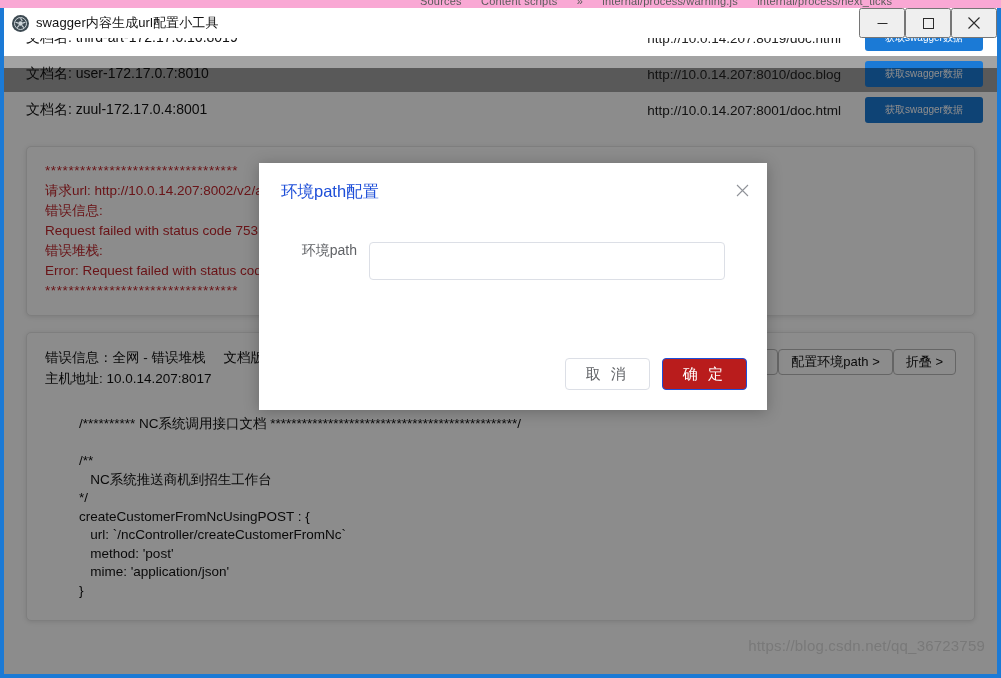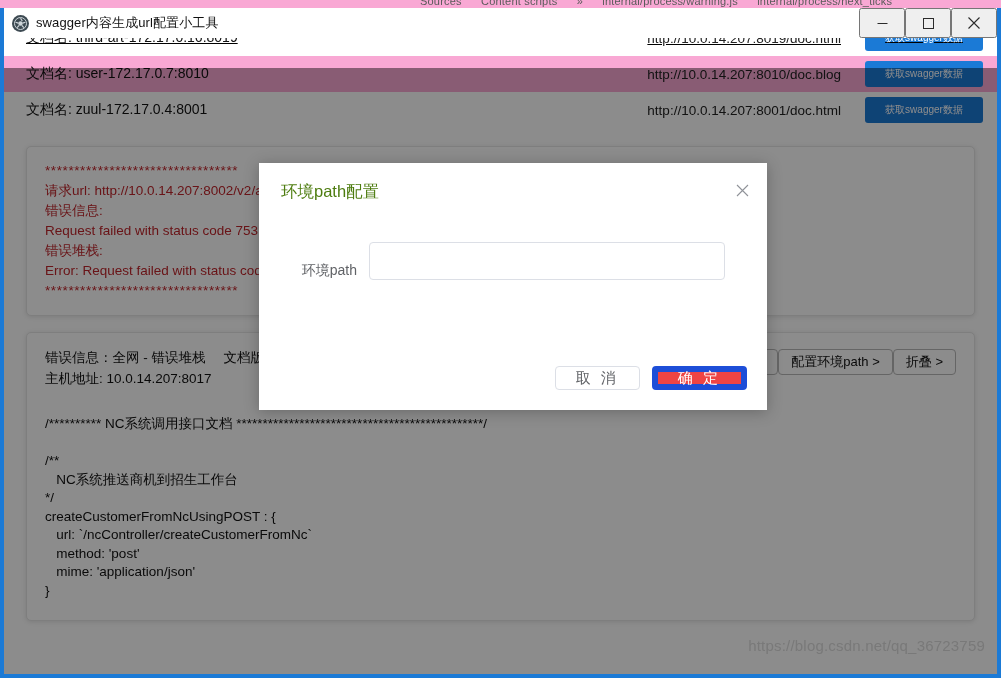--- a/index.html
+++ b/index.html
@@ -64,21 +64,21 @@
   #content-scroll {
     position: absolute; inset: 0; padding: 0 0 0 0;
     overflow: hidden;
   }
 
   
   .url-row {
     height: 36px; display: flex; align-items: center;
     padding: 0 14px 0 22px;
   }
-  .url-row.alt { background: #f9a8d4; }
+  .url-row.alt { background: #a3a3a3; }
   .url-row .doc-name { font-size: 14px; color: #111; white-space: nowrap; }
   .url-row .doc-url {
     font-size: 13.5px; color: #222; white-space: nowrap;
     margin-left: auto; margin-right: 24px;
   }
   .url-row .fetch-btn {
     width: 118px; height: 26px; border-radius: 3px;
     background: #1b7ad6; color: #ffffff; font-size: 10px;
     display: flex; align-items: center; justify-content: center;
     white-space: nowrap; flex: 0 0 auto; border: none;
@@ -109,20 +109,21 @@
   .ghost-btn {
     height: 26px; padding: 0 12px; border: 1px solid #b8b8b8;
     border-radius: 4px; background: #ffffff; color: #111;
     font-size: 13px; font-family: inherit; white-space: nowrap;
     display: flex; align-items: center; cursor: pointer;
   }
   #code-block {
     margin-top: 26px; font-size: 13.5px; color: #111;
     line-height: 18.5px; white-space: pre;
     font-family: "Liberation Sans", "DejaVu Sans", sans-serif;
+    margin-left: 34px;
   }
 
   
   #watermark {
     position: absolute; right: 12px; bottom: 20px;
     font-size: 15px; color: #dcdcdc; white-space: nowrap;
     letter-spacing: .2px;
   }
 
   
@@ -130,52 +131,52 @@
     position: absolute; left: 0; top: 30px; right: 0; bottom: 0;
     background: rgba(0,0,0,.45);
   }
   #modal {
     position: absolute; left: 255px; top: 95px; width: 508px; height: 247px;
     background: #ffffff; box-shadow: 0 2px 14px rgba(0,0,0,.25);
   }
   #modal-header {
     position: relative; padding: 18px 20px 0 22px;
   }
-  #modal-title { font-size: 16.5px; color: #4d7c0f; white-space: nowrap; }
+  #modal-title { font-size: 16.5px; color: #1d4ed8; white-space: nowrap; }
   #modal-close {
     position: absolute; right: 14px; top: 16px;
     width: 22px; height: 22px; color: #909399;
     display: flex; align-items: center; justify-content: center;
     font-size: 17px; line-height: 1; cursor: pointer;
     background: none; border: none; font-family: inherit;
   }
-  #modal-body { padding: 39px 20px 4px 22px; display: flex; align-items: flex-end; }
+  #modal-body { padding: 39px 20px 4px 22px; display: flex; align-items: flex-start; }
   #field-label {
     width: 88px; text-align: right; padding-right: 12px;
     font-size: 14px; color: #606266; white-space: nowrap; flex: 0 0 auto;
   }
   #env-path-input {
     flex: 1 1 auto; height: 38px; border: 1px solid #dcdfe6;
     border-radius: 4px; padding: 0 12px; font-size: 14px;
     color: #606266; font-family: inherit; outline: none; background: #fff;
     margin-right: 22px;
   }
   #env-path-input::placeholder { color: #c0c4cc; }
   #modal-footer {
     position: absolute; right: 20px; bottom: 20px;
     display: flex; gap: 12px; align-items: center;
   }
   .modal-btn {
-    height: 24px; min-width: 72px; padding: 0 20px; border-radius: 4px;
+    height: 32px; min-width: 72px; padding: 0 20px; border-radius: 4px;
     font-size: 15px; font-family: inherit; cursor: pointer;
     letter-spacing: 3px; display: flex; align-items: center;
     justify-content: center; white-space: nowrap;
   }
   #cancel-button { background: #ffffff; border: 1px solid #dcdfe6; color: #606266; }
-  #confirm-button { background: #ef4444; border: 6px solid #1d4ed8; color: #ffffff; }
+  #confirm-button { background: #b91c1c; border: 1px solid #1d4ed8; color: #ffffff; }
 </style>
 </head>
 <body>
 
 <div id="devtools-strip">
   <div class="dt-tabs">
     <span>Sources</span>
     <span>Content scripts</span>
     <span>»</span>
     <span>internal/process/warning.js</span>
@@ -209,21 +210,21 @@
         <svg width="12" height="12" viewBox="0 0 12 12" aria-hidden="true">
             <path d="M0.5 0.5 L11.5 11.5 M11.5 0.5 L0.5 11.5" stroke="currentColor" stroke-width="1.1"></path>
           </svg>
       </button>
     </div>
   </div>
 
   <div id="app-body">
     <div id="content-scroll">
 
-      <div class="url-row" style="margin-top:-18px;text-decoration:underline;">
+      <div class="url-row" style="margin-top:-18px;">
         <span class="doc-name">文档名: third-art-172.17.0.16:8019</span>
         <span class="doc-url">http://10.0.14.207:8019/doc.html</span>
         <button class="fetch-btn">获取swagger数据</button>
       </div>
 
       <div class="url-row alt">
         <span class="doc-name">文档名: user-172.17.0.7:8010</span>
         <span class="doc-url">http://10.0.14.207:8010/doc.blog</span>
         <button class="fetch-btn">获取swagger数据</button>
       </div>

